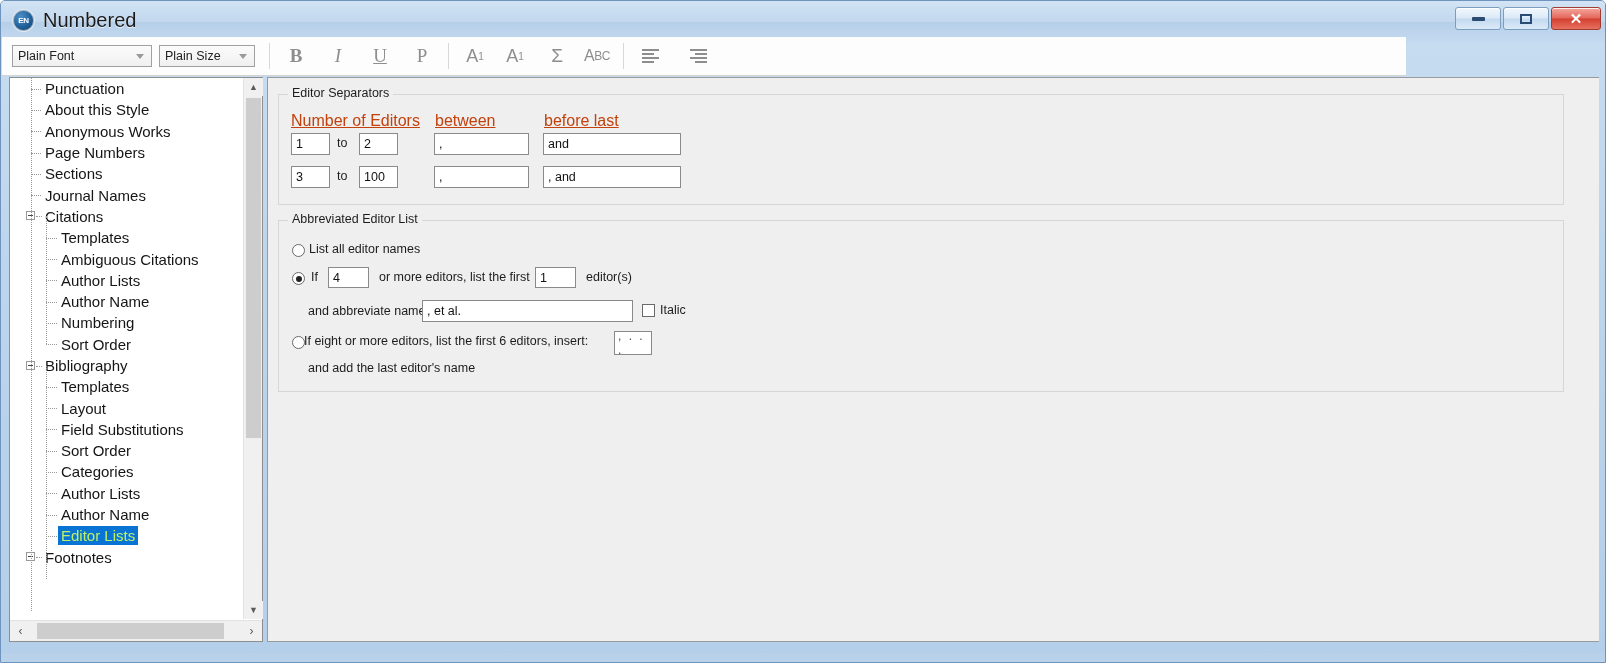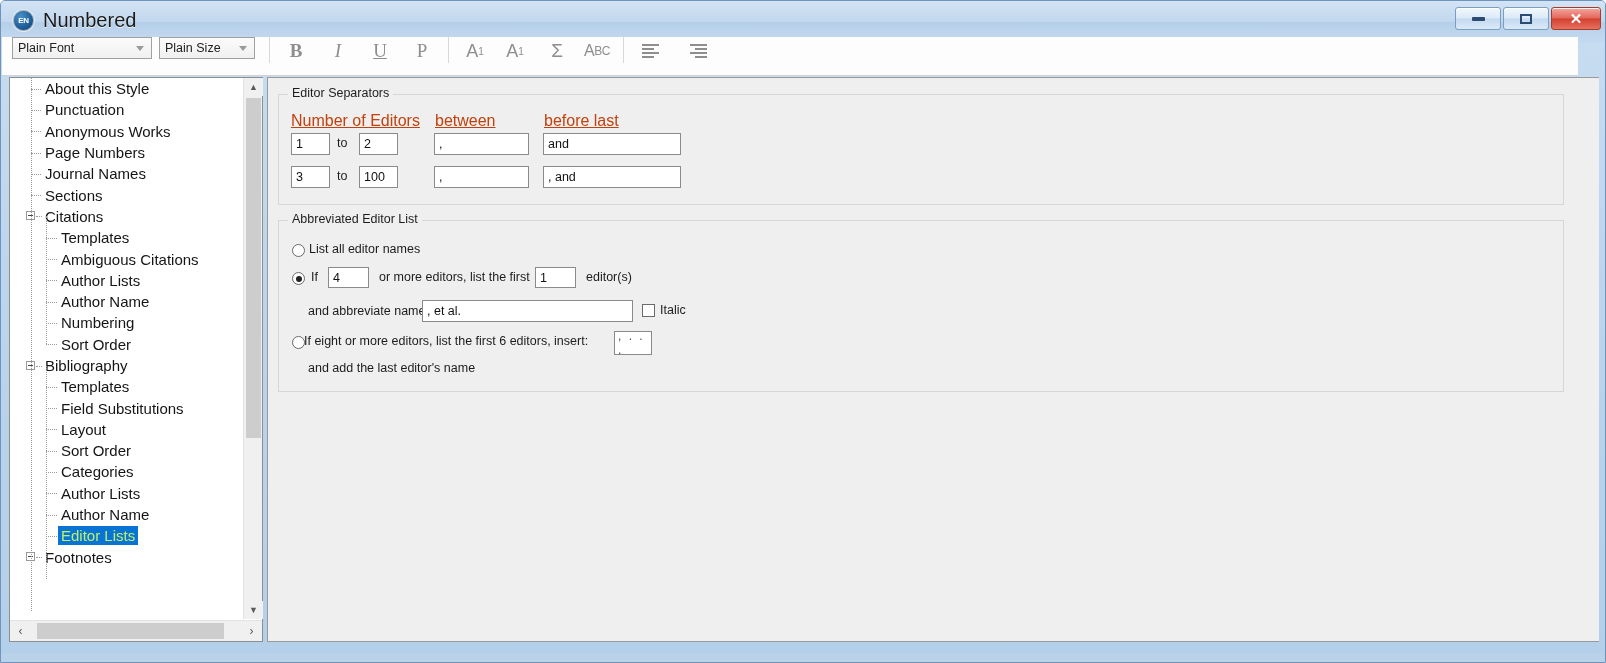--- a/index.html
+++ b/index.html
@@ -60,24 +60,24 @@
     border-color: #a23c32;
     background: linear-gradient(to bottom, #f3a89f 0%, #e4675a 48%, #d2402f 52%, #e8705f 100%);
   }
   .glyph-min { width: 13px; height: 4px; background: #2a4c72; border-radius: 1px; }
   .glyph-max { width: 12px; height: 10px; border: 2px solid #2a4c72; box-sizing: border-box; }
   .glyph-close { color: #fff; font-size: 15px; font-weight: bold; line-height: 1; font-family: "Liberation Sans", sans-serif; }
 
   
   #toolbar {
     position: absolute; left: 1px; top: 36px;
-    width: 1576px; height: 38px;
+    width: 1404px; height: 38px;
     background: #fdfdfd;
     border-bottom: 1px solid #d3d3d3;
-    display: flex; 
+    display: flex; align-items: center;
   }
   .combo {
     height: 22px;
     border: 1px solid #a0a0a0;
     background: linear-gradient(to bottom, #fbfbfb, #f0f0f0);
     display: flex; align-items: center;
     box-sizing: border-box;
     position: relative;
   }
   .combo .cval { font-size: 12.5px; color: #222; padding-left: 5px; }
@@ -364,41 +364,41 @@
       </span>
     </div>
   </div>
 
   <div id="body">
 
     <div id="treepane">
       <div id="treeview">
           <div class="tnode lvl0">
             <span class="tick"></span>
+            <span class="lbl">Punctuation</span>
+          </div>
+          <div class="tnode lvl0">
+            <span class="tick"></span>
             <span class="lbl">About this Style</span>
           </div>
           <div class="tnode lvl0">
             <span class="tick"></span>
-            <span class="lbl">Punctuation</span>
-          </div>
-          <div class="tnode lvl0">
-            <span class="tick"></span>
             <span class="lbl">Anonymous Works</span>
           </div>
           <div class="tnode lvl0">
             <span class="tick"></span>
             <span class="lbl">Page Numbers</span>
           </div>
           <div class="tnode lvl0">
             <span class="tick"></span>
+            <span class="lbl">Sections</span>
+          </div>
+          <div class="tnode lvl0">
+            <span class="tick"></span>
             <span class="lbl">Journal Names</span>
-          </div>
-          <div class="tnode lvl0">
-            <span class="tick"></span>
-            <span class="lbl">Sections</span>
           </div>
           <div class="tnode lvl0">
             <span class="exp"></span>
             <span class="exp-tick"></span>
             <span class="lbl">Citations</span>
           </div>
           <div class="tnode lvl1">
             <span class="tick"></span>
             <span class="lbl">Templates</span>
           </div>
@@ -426,25 +426,25 @@
             <span class="exp"></span>
             <span class="exp-tick"></span>
             <span class="lbl">Bibliography</span>
           </div>
           <div class="tnode lvl1">
             <span class="tick"></span>
             <span class="lbl">Templates</span>
           </div>
           <div class="tnode lvl1">
             <span class="tick"></span>
+            <span class="lbl">Layout</span>
+          </div>
+          <div class="tnode lvl1">
+            <span class="tick"></span>
             <span class="lbl">Field Substitutions</span>
-          </div>
-          <div class="tnode lvl1">
-            <span class="tick"></span>
-            <span class="lbl">Layout</span>
           </div>
           <div class="tnode lvl1">
             <span class="tick"></span>
             <span class="lbl">Sort Order</span>
           </div>
           <div class="tnode lvl1">
             <span class="tick"></span>
             <span class="lbl">Categories</span>
           </div>
           <div class="tnode lvl1">

